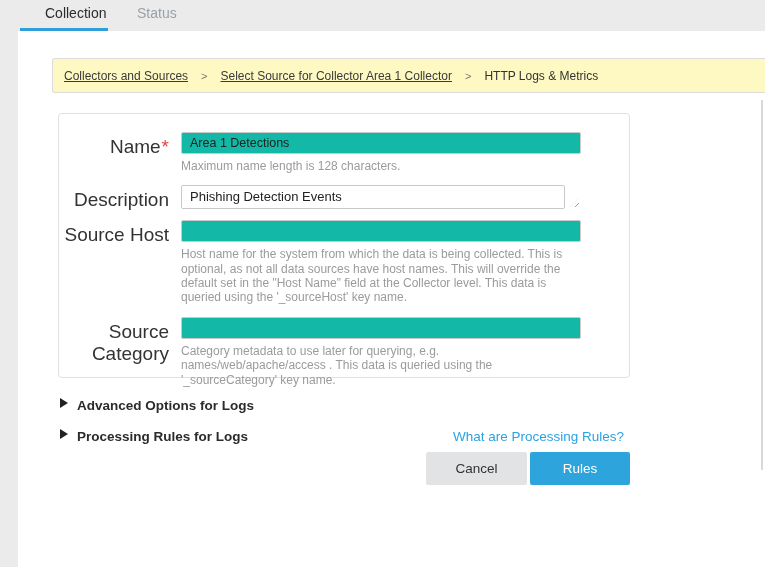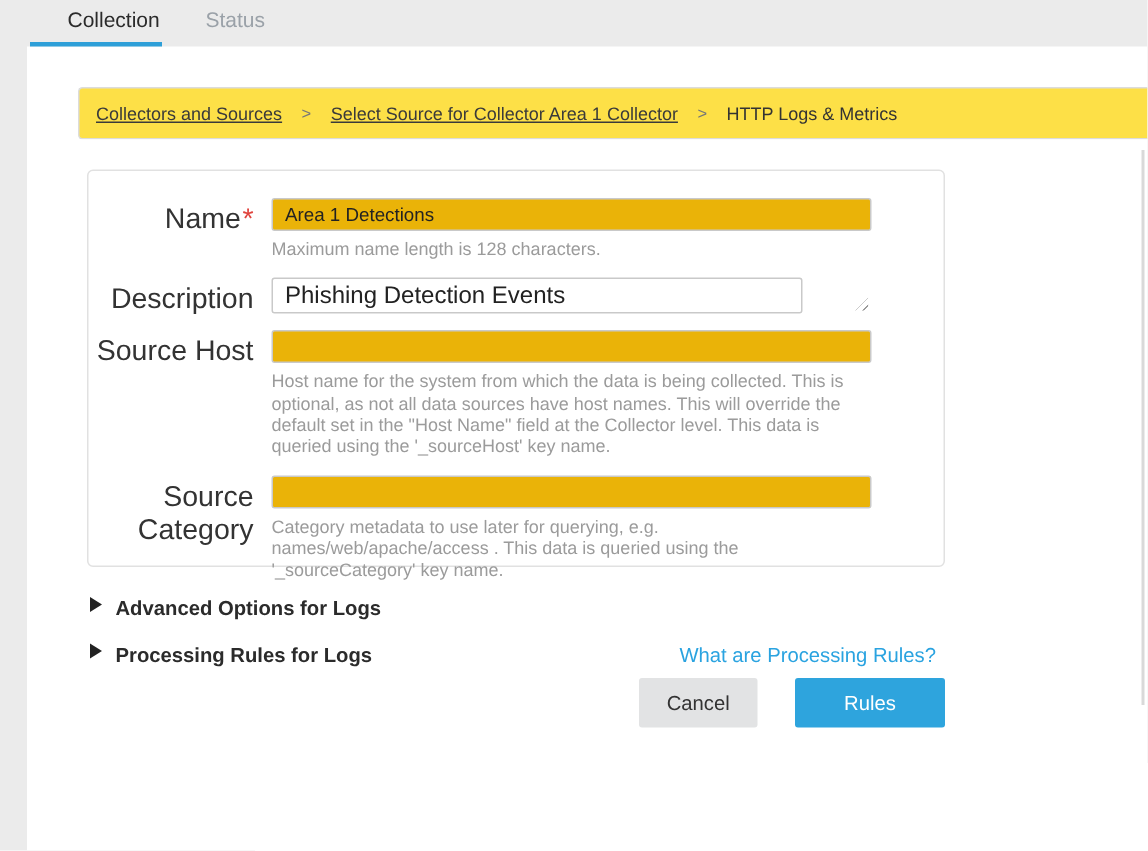--- a/index.html
+++ b/index.html
@@ -21,21 +21,21 @@
   }
   .tab-collection { left:45px; color:#2b2b2b; }
   .tab-status     { left:137px; color:#9aa1a8; }
   .tab-underline  {
     position:absolute; left:20px; top:28px; width:88px; height:3px;
     background:#2e9fd8;
   }
   
   .breadcrumb-bar {
     position:absolute; left:52px; top:58px; width:713px; height:35px;
-    background:#fde047;
+    background:#fef9c3;
     border:1px solid #dcdcdc; border-right:none;
     border-top-left-radius:3px; border-bottom-left-radius:3px;
     display:flex; align-items:center;
     padding-left:11px; font-size:12px; color:#3a3a3a;
   }
   .crumb-link { text-decoration:underline; cursor:pointer; color:#3a3a3a; }
   .crumb-current { color:#333; }
   .crumb-sep { color:#777; font-size:11px; margin:0 13px; }
   
   .form-card {
@@ -46,27 +46,27 @@
   .form-row { display:flex; }
   .form-label {
     width:110px; flex:none; text-align:right; font-size:19px; color:#333;
     padding-top:4px; line-height:1.15;
   }
   .req { color:#e0443e; margin-left:1px; }
   .form-field { margin-left:12px; width:400px; }
   .text-input {
     width:400px; height:22px; border:1px solid #c9c9c9; border-radius:2px;
     font-family:"Liberation Sans", sans-serif;
-    font-size:12.5px; color:#222; padding:0 8px; background:#eab308; outline:none;
+    font-size:12.5px; color:#222; padding:0 8px; background:#14b8a6; outline:none;
   }
   .textarea-wrap { position:relative; width:400px; }
   .text-area {
-    width:354px; height:24px; border:1px solid #c9c9c9; border-radius:2px;
+    width:384px; height:24px; border:1px solid #c9c9c9; border-radius:2px;
     font-family:"Liberation Sans", sans-serif;
-    font-size:16px; color:#222; padding:3px 8px 0 8px; background:#fff;
+    font-size:13px; color:#222; padding:3px 8px 0 8px; background:#fff;
     resize:none; overflow:hidden; outline:none; display:block;
   }
   .resize-handle {
     position:absolute; right:2px; bottom:2px; width:9px; height:9px;
     background:repeating-linear-gradient(135deg, transparent 0 2.5px, #9a9a9a 2.5px 3.5px);
     clip-path:polygon(100% 0, 100% 100%, 0 100%);
     pointer-events:none;
   }
   .helper {
     font-size:12px; color:#9b9b9b; line-height:1.2; margin-top:5px; width:398px;
@@ -89,21 +89,21 @@
   }
   .processing-link {
     position:absolute; top:429px; right:141px;
     font-size:13.5px; color:#2aa3e0; cursor:pointer; text-decoration:none;
   }
   
   .btn {
     position:absolute; top:452px; height:33px; border:none; border-radius:2px;
     font-family:"Liberation Sans", sans-serif; font-size:13.5px; cursor:pointer;
   }
-  .btn-cancel { left:426px; width:79px; background:#e2e3e4; color:#333; }
+  .btn-cancel { left:426px; width:101px; background:#e2e3e4; color:#333; }
   .btn-save   { left:530px; width:100px; background:#2ea4dd; color:#fff; }
   
   .scroll-line {
     position:absolute; left:761px; top:100px; width:2px; height:370px;
     background:#d9d9d9;
   }
 </style>
 </head>
 <body>
 

